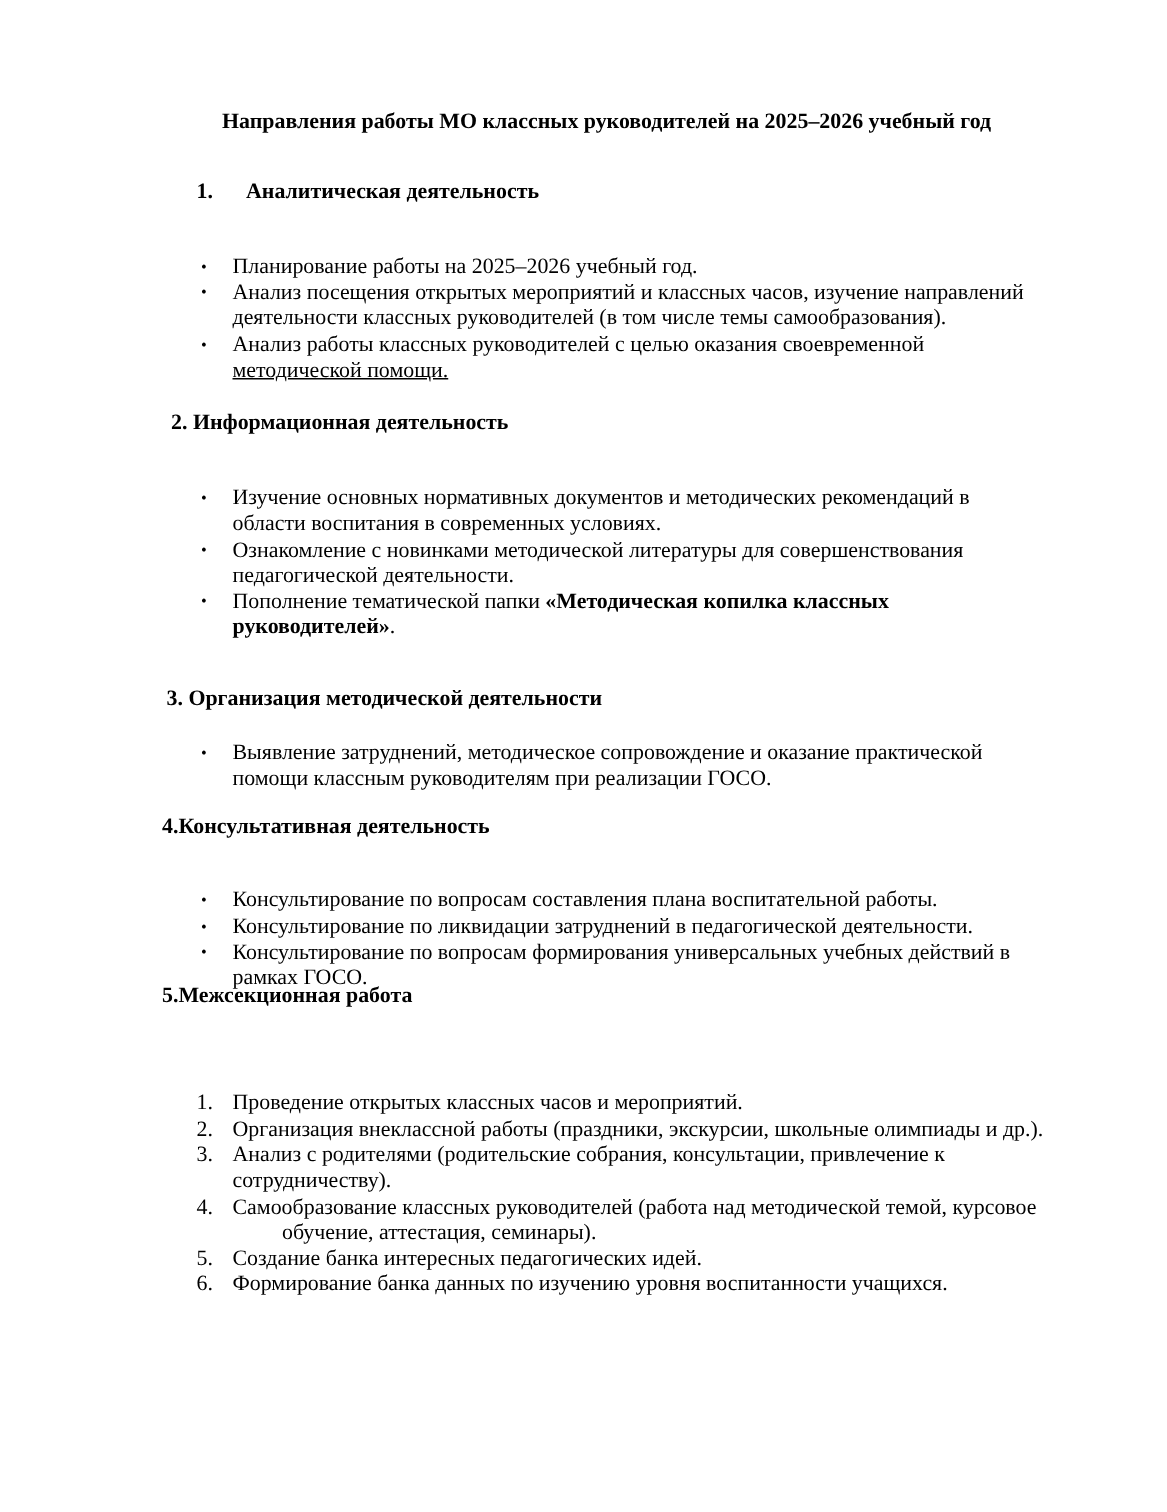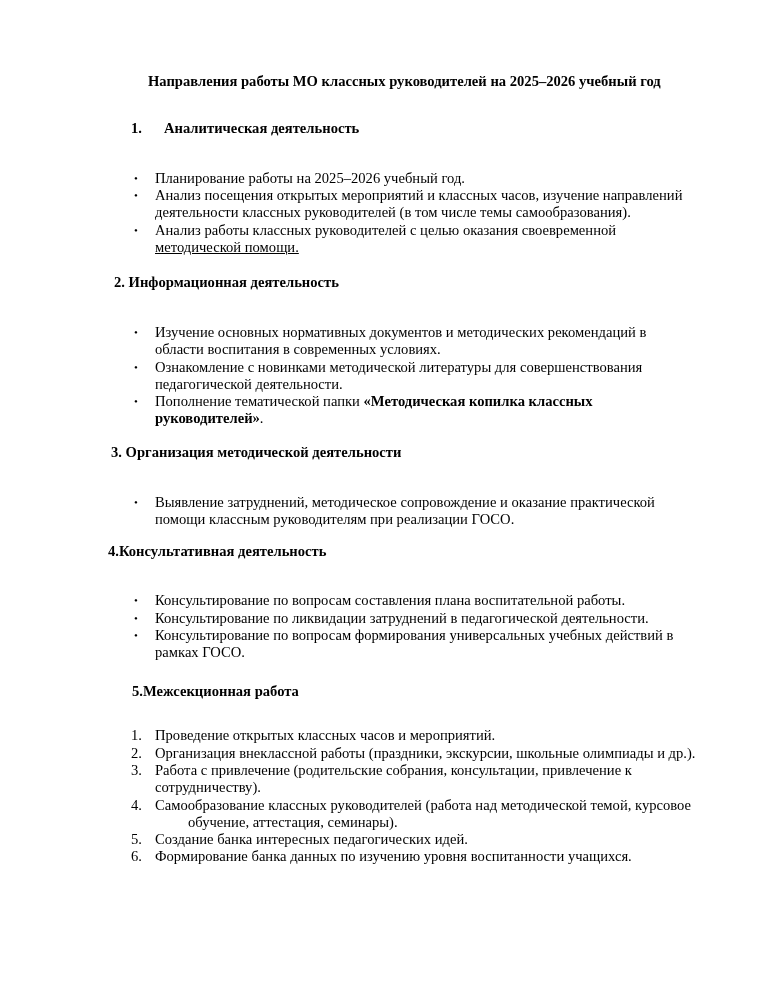--- a/index.html
+++ b/index.html
@@ -41,50 +41,50 @@
 
     <span class="bullet" style="top:359px;">•</span>
     <span class="txt" style="top:359px;text-align:right;">Ознакомление с новинками методической литературы для совершенствования</span>
     <span class="txt" style="top:376px;">педагогической деятельности.</span>
 
     <span class="bullet" style="top:393px;">•</span>
     <span class="txt" style="top:393px;"><span>Пополнение тематической папки </span><span class="b">«Методическая копилка классных</span></span>
     <span class="txt" style="top:410px;"><span class="b">руководителей»</span><span>.</span></span>
   </div>
 
-  <div class="abs b" style="left:111px; top:444px;">3. Организация методической деятельности</div>
+  <div class="abs b" style="left:111px; top:458px;">3. Организация методической деятельности</div>
   <div>
     <span class="bullet" style="top:494px;">•</span>
     <span class="txt" style="top:494px;">Выявление затруднений, методическое сопровождение и оказание практической</span>
     <span class="txt" style="top:511px;">помощи классным руководителям при реализации ГОСО.</span>
   </div>
 
   <div class="abs b" style="left:108px; top:543px;">4.Консультативная деятельность</div>
   <div>
     <span class="bullet" style="top:592px;">•</span>
     <span class="txt" style="top:592px;">Консультирование по вопросам составления плана воспитательной работы.</span>
 
     <span class="bullet" style="top:610px;">•</span>
     <span class="txt" style="top:610px;">Консультирование по ликвидации затруднений в педагогической деятельности.</span>
 
     <span class="bullet" style="top:627px;">•</span>
     <span class="txt" style="top:627px;">Консультирование по вопросам формирования универсальных учебных действий в</span>
     <span class="txt" style="top:644px;">рамках ГОСО.</span>
   </div>
 
-  <div class="abs b" style="left:108px; top:683px;margin-left:24px;">5.Межсекционная работа</div>
+  <div class="abs b" style="left:108px; top:656px;">5.Межсекционная работа</div>
   <div>
     <span class="num" style="top:727px;">1.</span>
     <span class="txt" style="top:727px;">Проведение открытых классных часов и мероприятий.</span>
 
     <span class="num" style="top:745px;">2.</span>
     <span class="txt" style="top:745px;">Организация внеклассной работы (праздники, экскурсии, школьные олимпиады и др.).</span>
 
     <span class="num" style="top:762px;">3.</span>
-    <span class="txt" style="top:762px;">Работа с привлечение (родительские собрания, консультации, привлечение к</span>
+    <span class="txt" style="top:762px;">Анализ с родителями (родительские собрания, консультации, привлечение к</span>
     <span class="txt" style="top:779px;">сотрудничеству).</span>
 
     <span class="num" style="top:797px;">4.</span>
     <span class="txt" style="top:797px;">Самообразование классных руководителей (работа над методической темой, курсовое</span>
     <span class="txt" style="top:814px;margin-left:33px;">обучение, аттестация, семинары).</span>
 
     <span class="num" style="top:831px;">5.</span>
     <span class="txt" style="top:831px;">Создание банка интересных педагогических идей.</span>
 
     <span class="num" style="top:848px;">6.</span>

